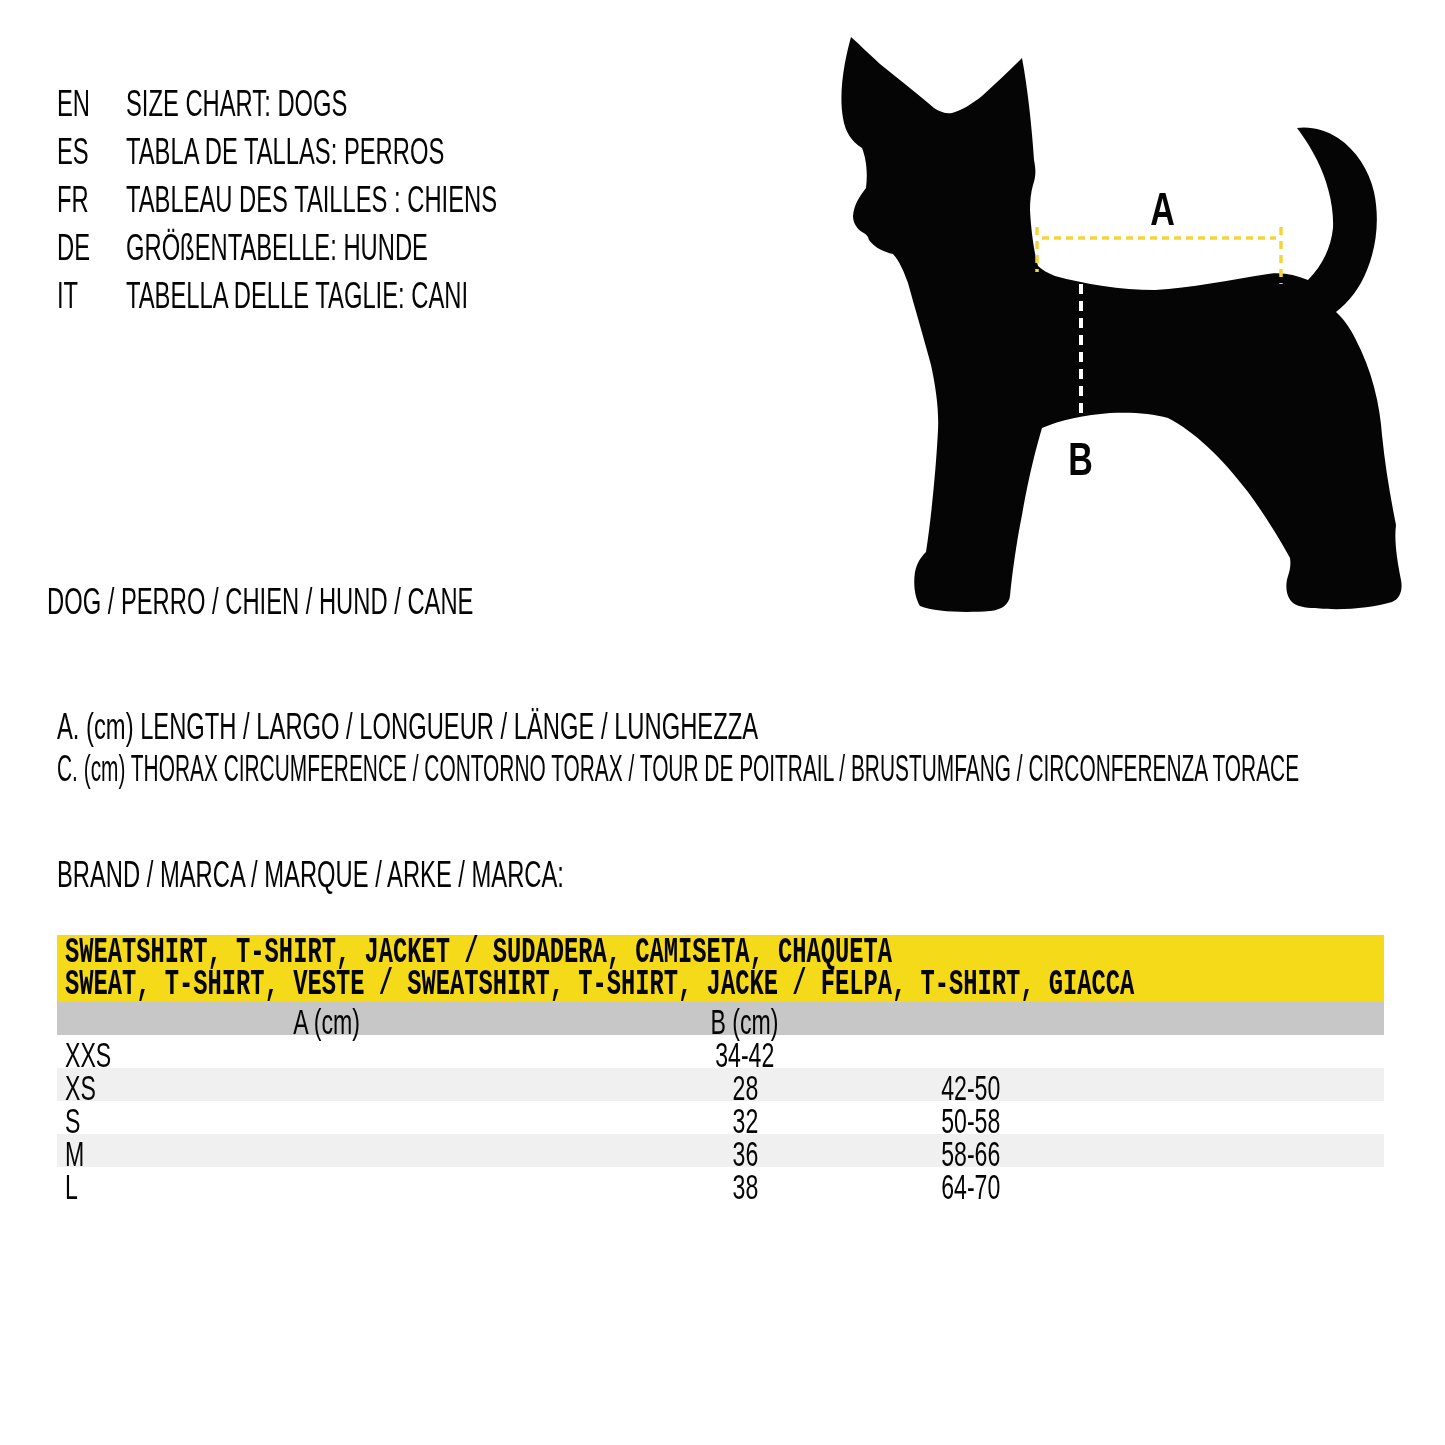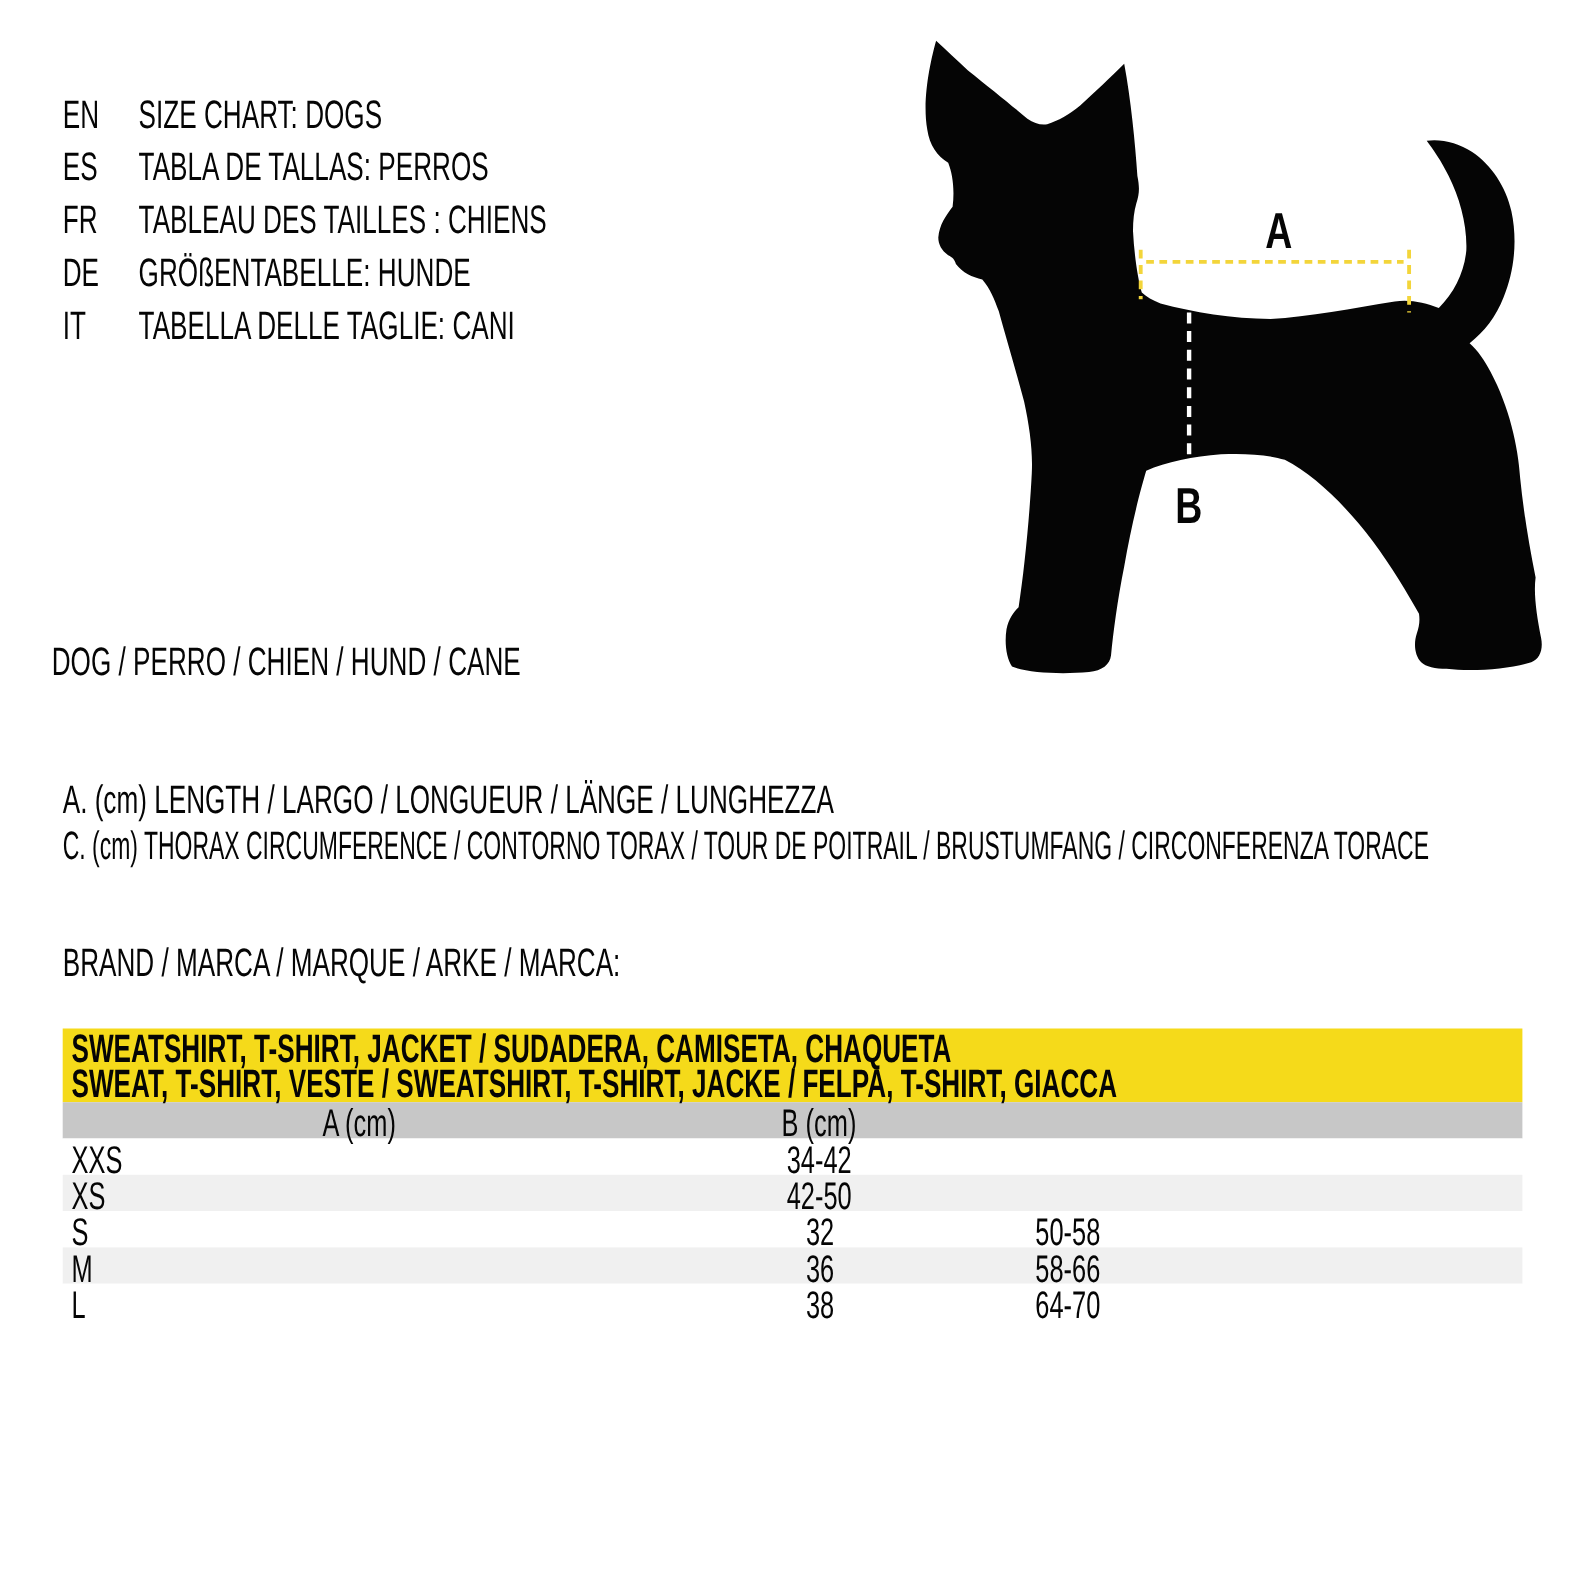--- a/index.html
+++ b/index.html
@@ -23,21 +23,21 @@
   #dog-figure{position:absolute;left:828px;top:20px;width:584px;height:600px;}
 
   
   .marker{position:absolute;font-size:46px;font-weight:bold;width:46px;text-align:center;line-height:46px;}
   .marker .cond-c{transform:scaleX(0.74);}
   #marker-a{left:1140px;top:186px;}
   #marker-b{left:1058px;top:436px;}
 
   
   #size-table{position:absolute;left:57px;top:935px;width:1327px;}
-  #table-title{background:var(--yellow);padding:2px 0 2px 8px;}
+  #table-title{background:var(--yellow);padding:2px 0 2px 8px;font-family:Liberation Mono, monospace;}
   #table-title .line{font-size:36px;line-height:31.5px;font-weight:bold;}
   .grid-row{display:grid;grid-template-columns:540px 296px 155px 1fr;align-items:center;height:33px;}
   .grid-row .c1{padding-left:8px;font-size:35px;}
   .grid-row .c2,.grid-row .c3{text-align:center;font-size:35px;}
   #col-header{background:var(--hdrgray);}
   .data-row:nth-child(even){background:var(--stripe);}
   .data-row:nth-child(odd){background:#ffffff;}
 </style>
 </head>
 <body>
@@ -160,20 +160,21 @@
     <div class="c4"></div>
   </div>
   <div id="table-body">
     <div class="grid-row data-row">
       <div class="c1"><span class="cond">XXS</span></div>
       <div class="c3"><span class="cond-c">34-42</span></div>
       <div class="c4"></div>
     </div>
     <div class="grid-row data-row">
       <div class="c1"><span class="cond">XS</span></div>
+      <div class="c2"><span class="cond-c">28</span></div>
       <div class="c3"><span class="cond-c">42-50</span></div>
       <div class="c4"></div>
     </div>
     <div class="grid-row data-row">
       <div class="c1"><span class="cond">S</span></div>
       <div class="c2"><span class="cond-c">32</span></div>
       <div class="c3"><span class="cond-c">50-58</span></div>
       <div class="c4"></div>
     </div>
     <div class="grid-row data-row">

